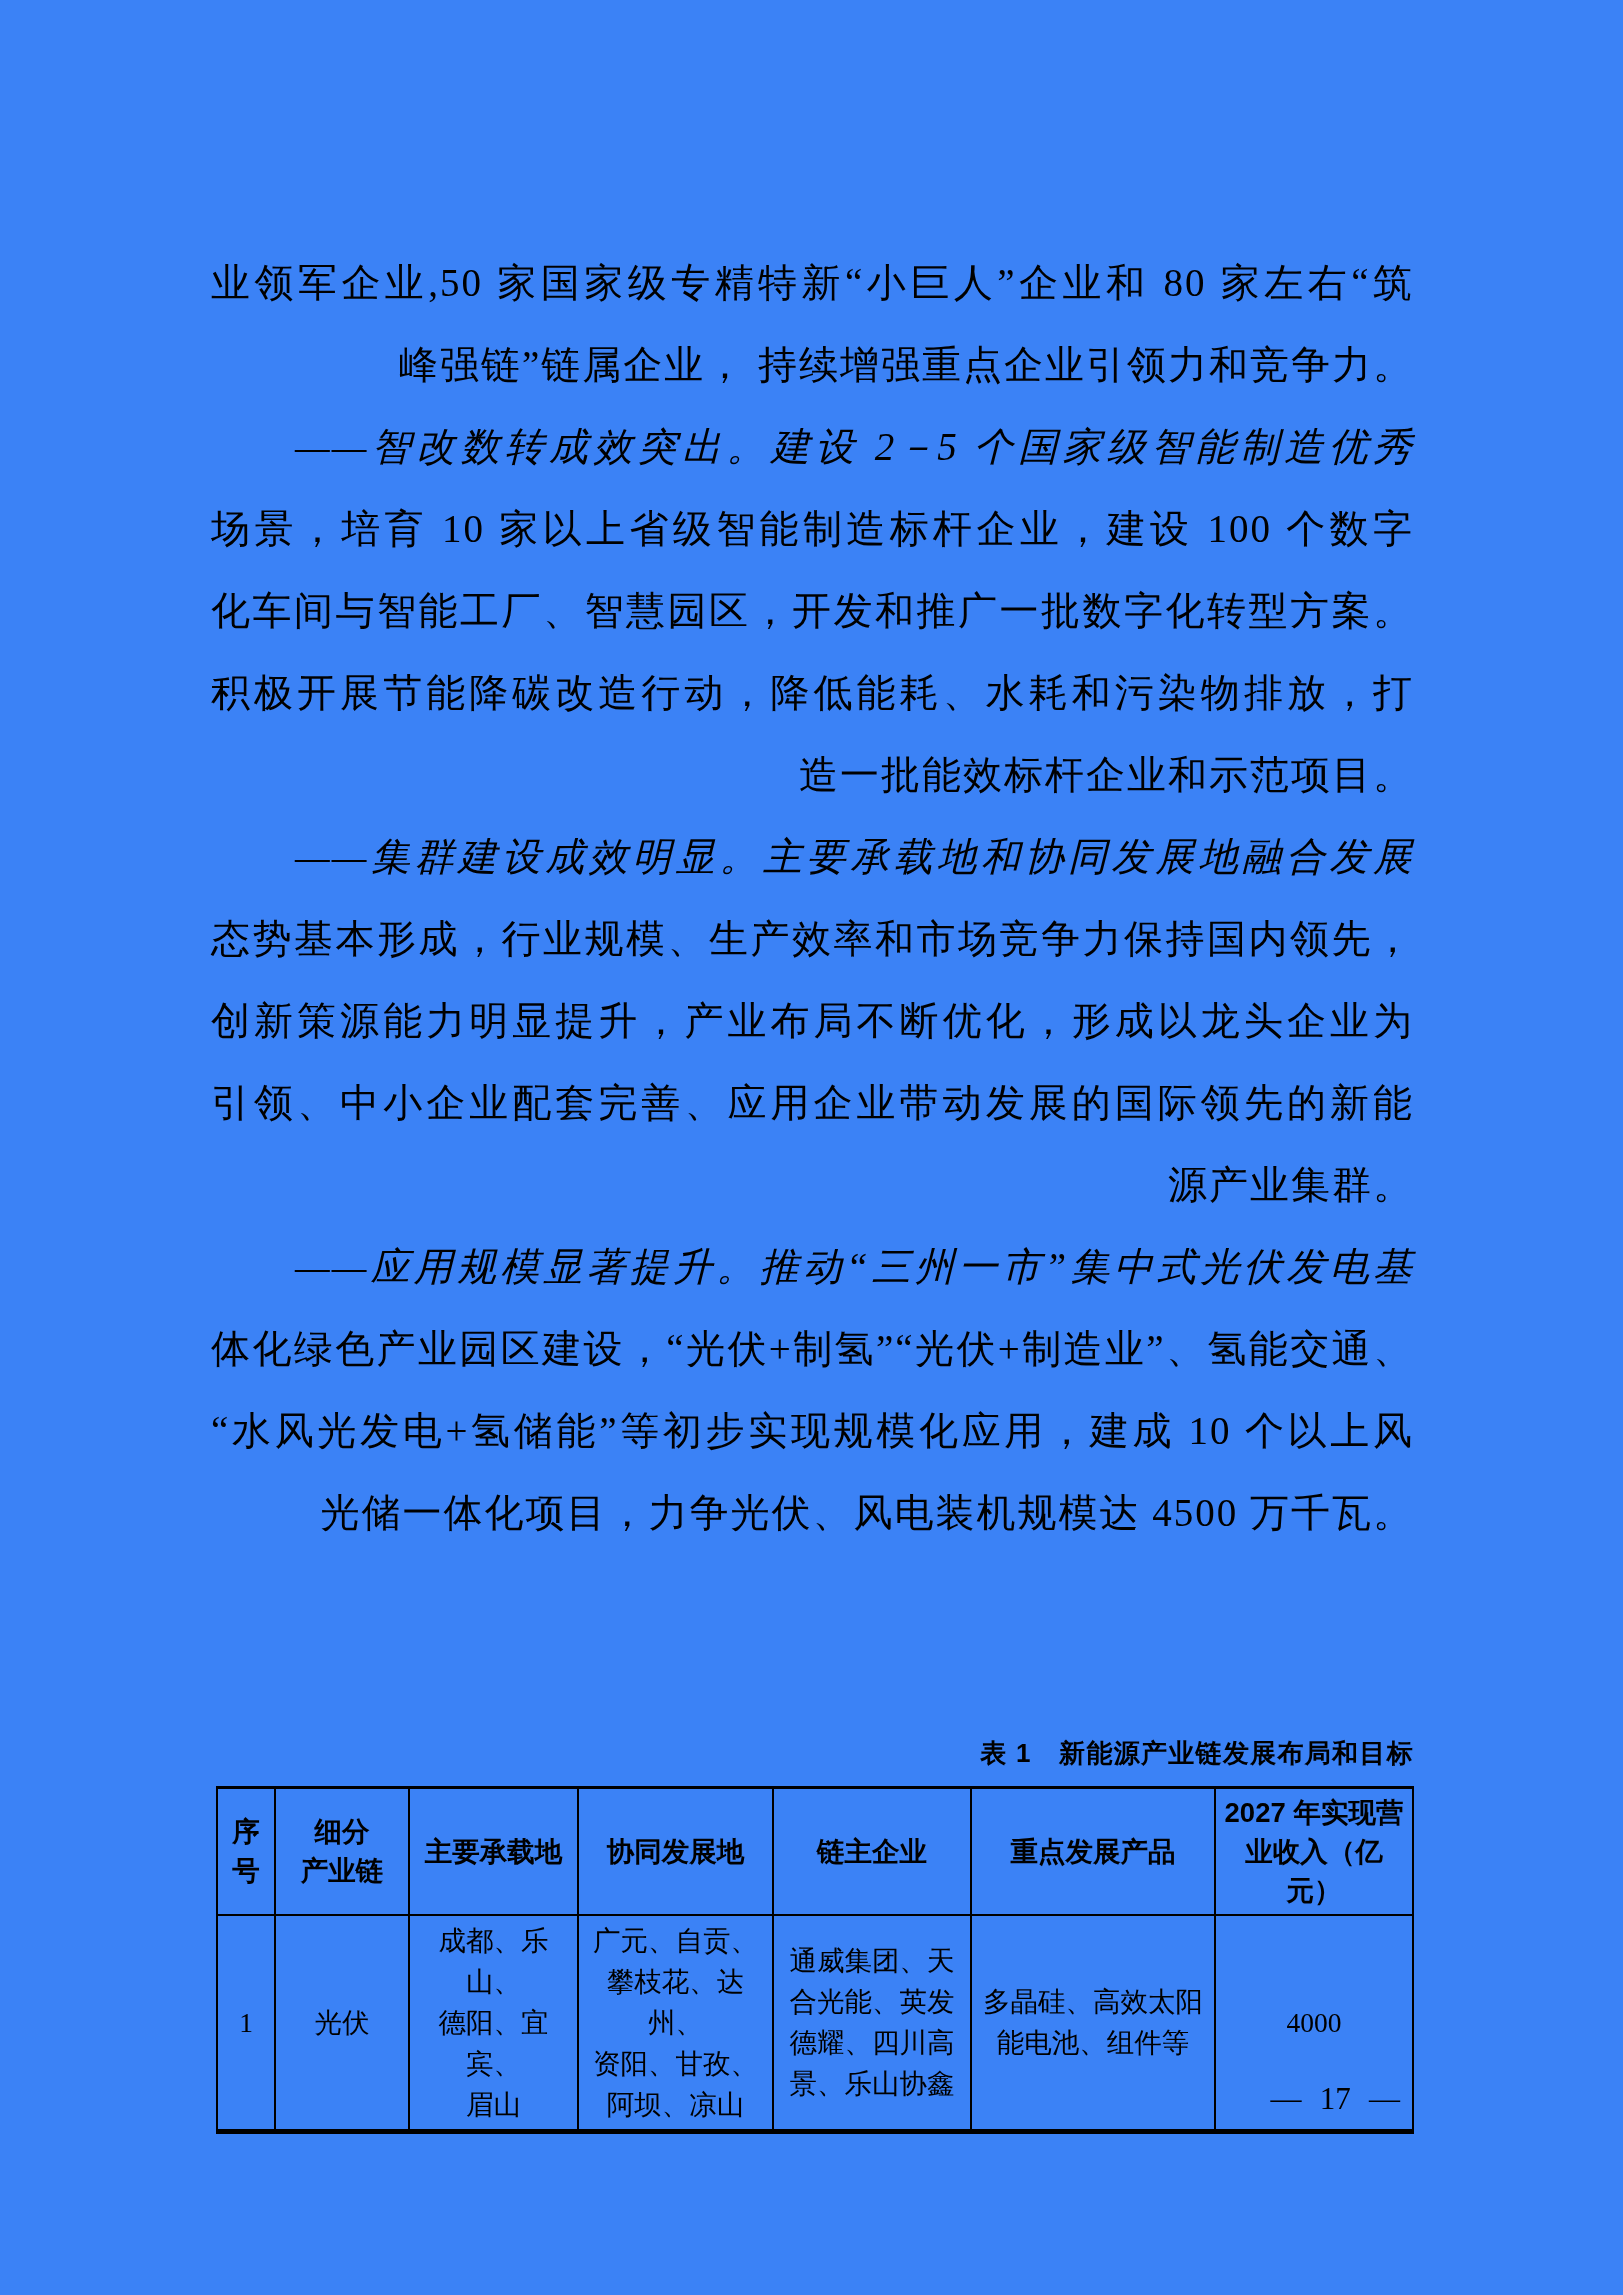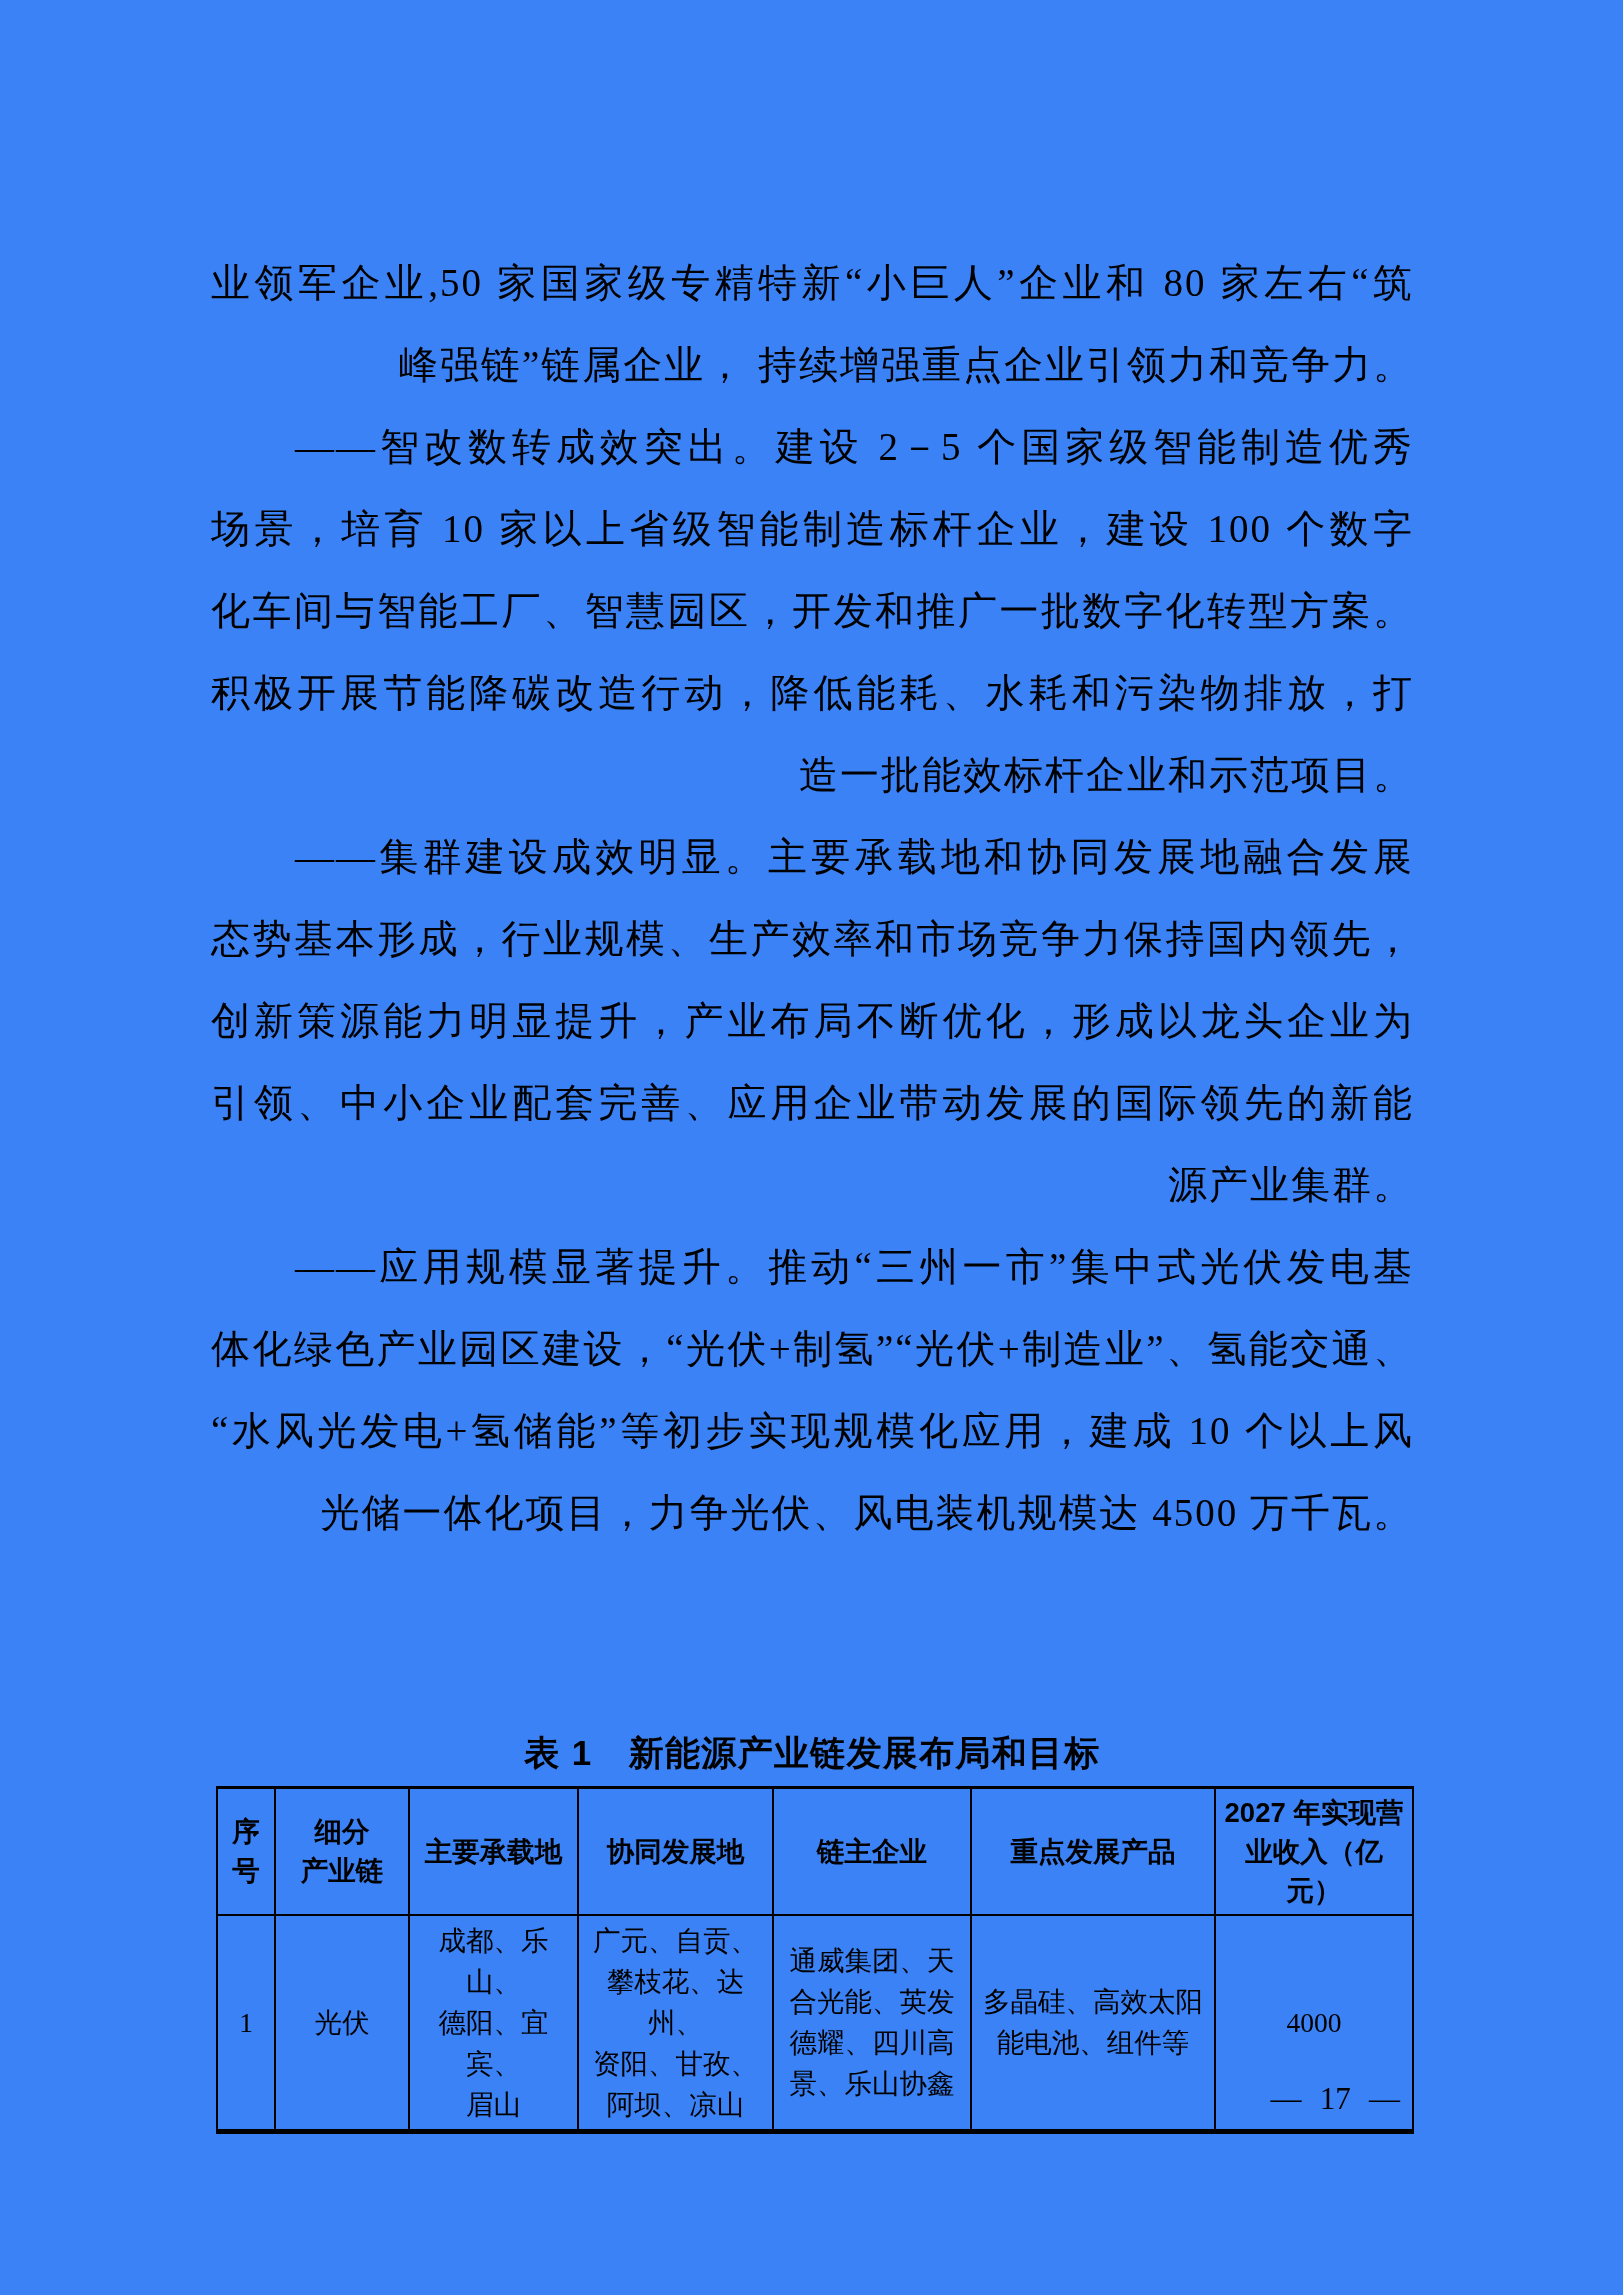--- a/index.html
+++ b/index.html
@@ -23,33 +23,33 @@
   }
   .bline {
     height: 82px;
     line-height: 82px;
     text-align: right;
   }
   .bline.stretch {
     text-align: justify;
     text-align-last: justify;
   }
-  .bline.indent { text-indent: 84px; }
+  .bline.indent { text-indent: 84px; font-style: italic; }
   
   .table-title {
     position: absolute;
     left: 211px;
     top: 1719px;
     width: 1203px;
     height: 68px;
     line-height: 68px;
-    text-align: center;
+    text-align: right;
     font-family: "Liberation Sans", "DejaVu Sans", sans-serif;
     font-weight: bold;
-    font-size: 35px;
+    font-size: 26px;
     letter-spacing: 1.3px;
   }
   
   table.t1 {
     position: absolute;
     left: 216px;
     top: 1786px;
     width: 1196px;
     border-collapse: collapse;
     table-layout: fixed;

